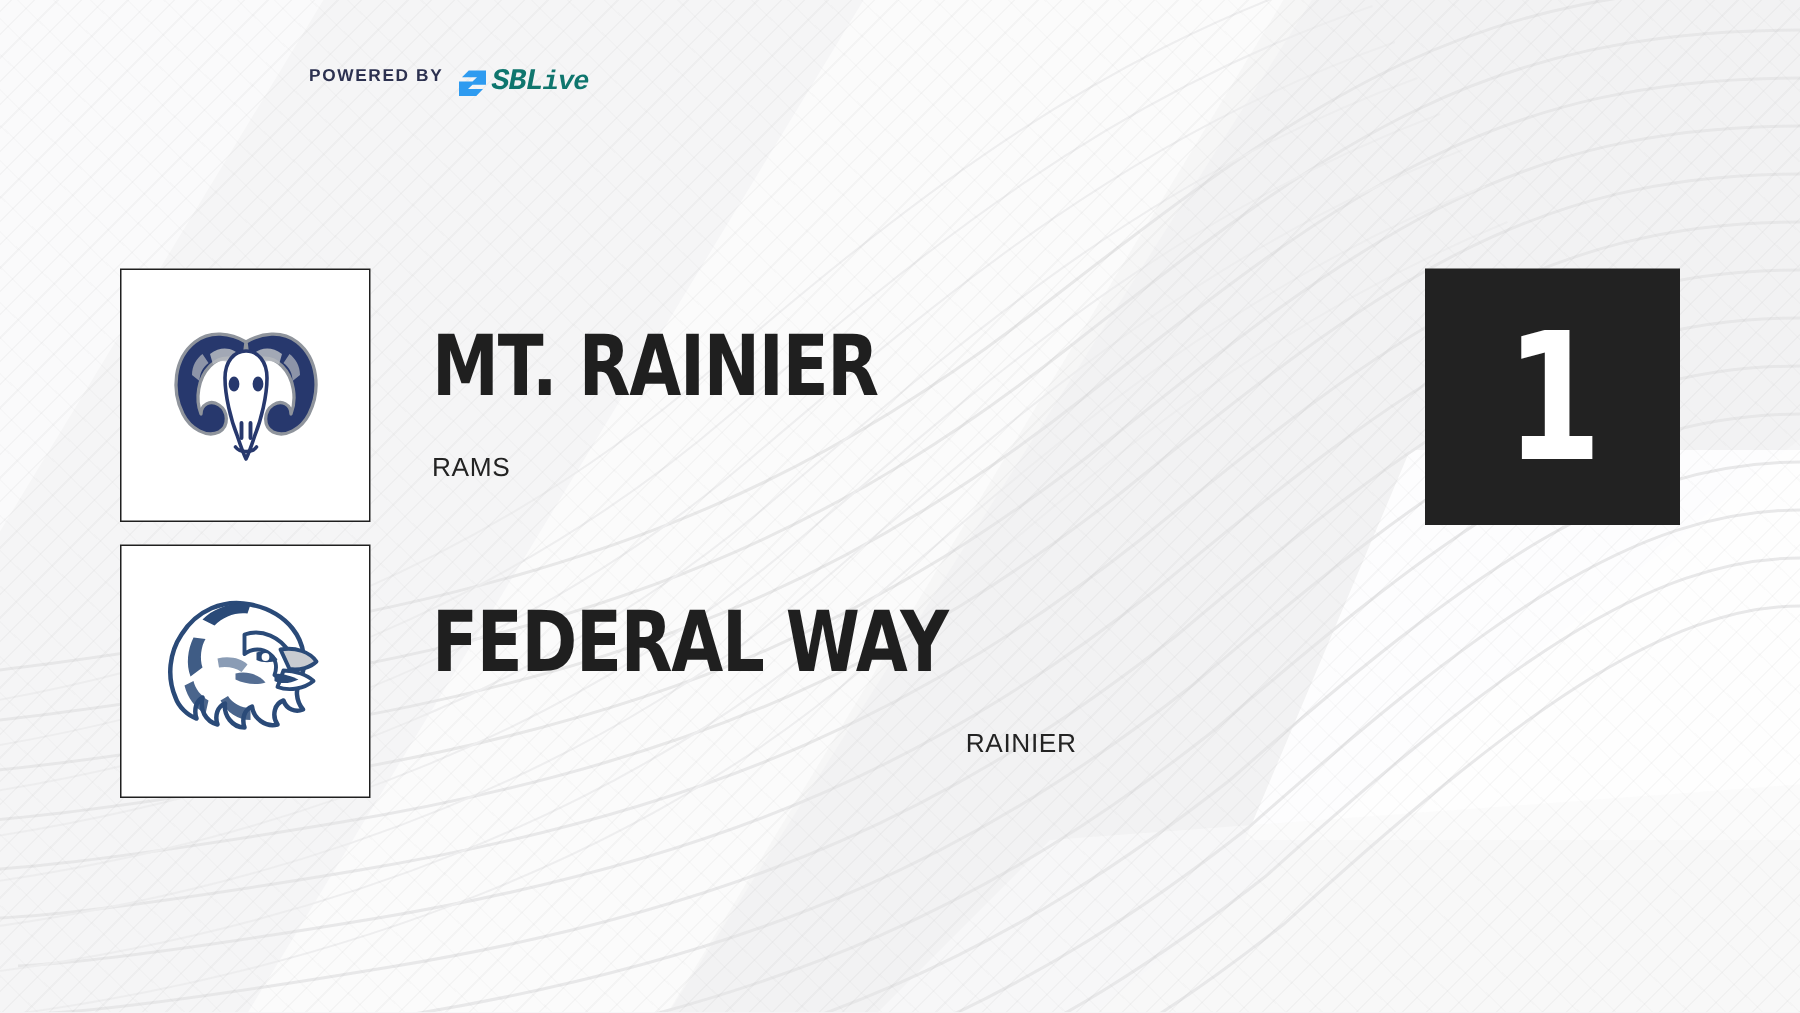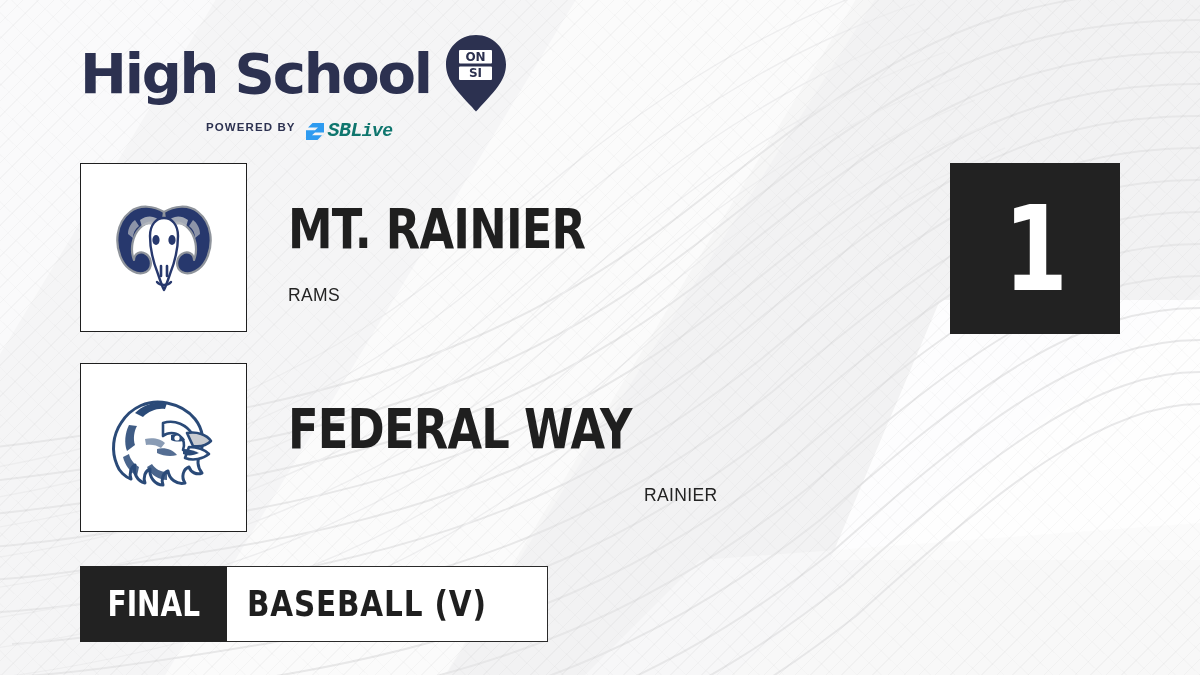--- a/index.html
+++ b/index.html
@@ -122,21 +122,21 @@
     text-transform: lowercase;
     font-size: 18px;
   }
 
   
   .team-row {
     position: absolute;
     left: 0; right: 0;
     height: 172px;
   }
-  .team-row.row-0 { top: 163px; }
+  .team-row.row-0 { top: 179px; }
   .team-row.row-1 { top: 363px; text-align: right; }
 
   .logo-box {
     position: absolute;
     left: 80px;
     top: 0;
     width: 167px;
     height: 169px;
     background: #ffffff;
     border: 1.5px solid #1f1f1f;
@@ -288,36 +288,20 @@
         <path d="M-20,650 C220,620 420,538 560,418 C690,308 810,196 990,124"></path>
         <path d="M-20,680 C230,650 435,566 575,446 C705,336 825,222 1005,148"></path>
       </g>
     </svg>
   </div>
 
   <div class="bg-layer bg-diag"></div>
   <div class="bg-layer bg-diag2"></div>
 
   <div id="brand">
-    <div class="brand-row">
-      <div class="brand-word">High School</div>
-      <div class="pin">
-        <svg viewBox="0 0 62 78" xmlns="http://www.w3.org/2000/svg" aria-hidden="true">
-          <path d="M31 1 C14.5 1 1 14.2 1 30.5 C1 46 12 57 26.5 72.5 C28.4 74.6 29.8 76.5 31 77.5 C32.2 76.5 33.6 74.6 35.5 72.5 C50 57 61 46 61 30.5 C61 14.2 47.5 1 31 1 Z" fill="#2c3150"></path>
-          <g fill="#ffffff">
-            <rect x="14" y="16" width="33" height="13.5" rx="1"></rect>
-            <rect x="14" y="32.5" width="33" height="13.5" rx="1"></rect>
-          </g>
-          <g fill="#2c3150" font-family="DejaVu Sans, sans-serif" font-weight="700" font-size="12">
-            <text x="30.5" y="26.5" text-anchor="middle">ON</text>
-            <text x="30.5" y="43" text-anchor="middle">SI</text>
-          </g>
-        </svg>
-      </div>
-    </div>
     <div class="powered">
       <div class="powered-label">POWERED BY</div>
       <div class="sblive">
         <svg class="sblive-mark" viewBox="0 0 20 19" xmlns="http://www.w3.org/2000/svg" aria-hidden="true">
           <path d="M19 1 L7.5 1 L3 5.5 L13 5.5 L10 8.3 L1 8.3 L1 18 L12.5 18 L17 13.3 L7 13.3 L10 10.5 L19 10.5 Z" fill="#2e9bf0"></path>
         </svg>
         <div class="sblive-text"><span>SBL</span><span class="lc">ive</span></div>
       </div>
     </div>
   </div>
@@ -368,22 +352,14 @@
           <path d="M40 44 C48 42 56 44 60 48 L56 53 C52 50 46 49 41 50 Z" fill="#2a4a78" opacity="0.55"></path>
         </g>
       </svg>
     </div>
     <div class="team-text">
       <div class="team-name">FEDERAL WAY</div>
       <div class="team-mascot">RAINIER</div>
     </div>
   </div>
 
-  <div id="status-bar">
-    <div class="status-chip">
-      <div class="status-chip-text">FINAL</div>
-    </div>
-    <div class="status-panel">
-      <div class="status-panel-text">BASEBALL (V)</div>
-    </div>
-  </div>
 
 </div>
 
 </body></html>

